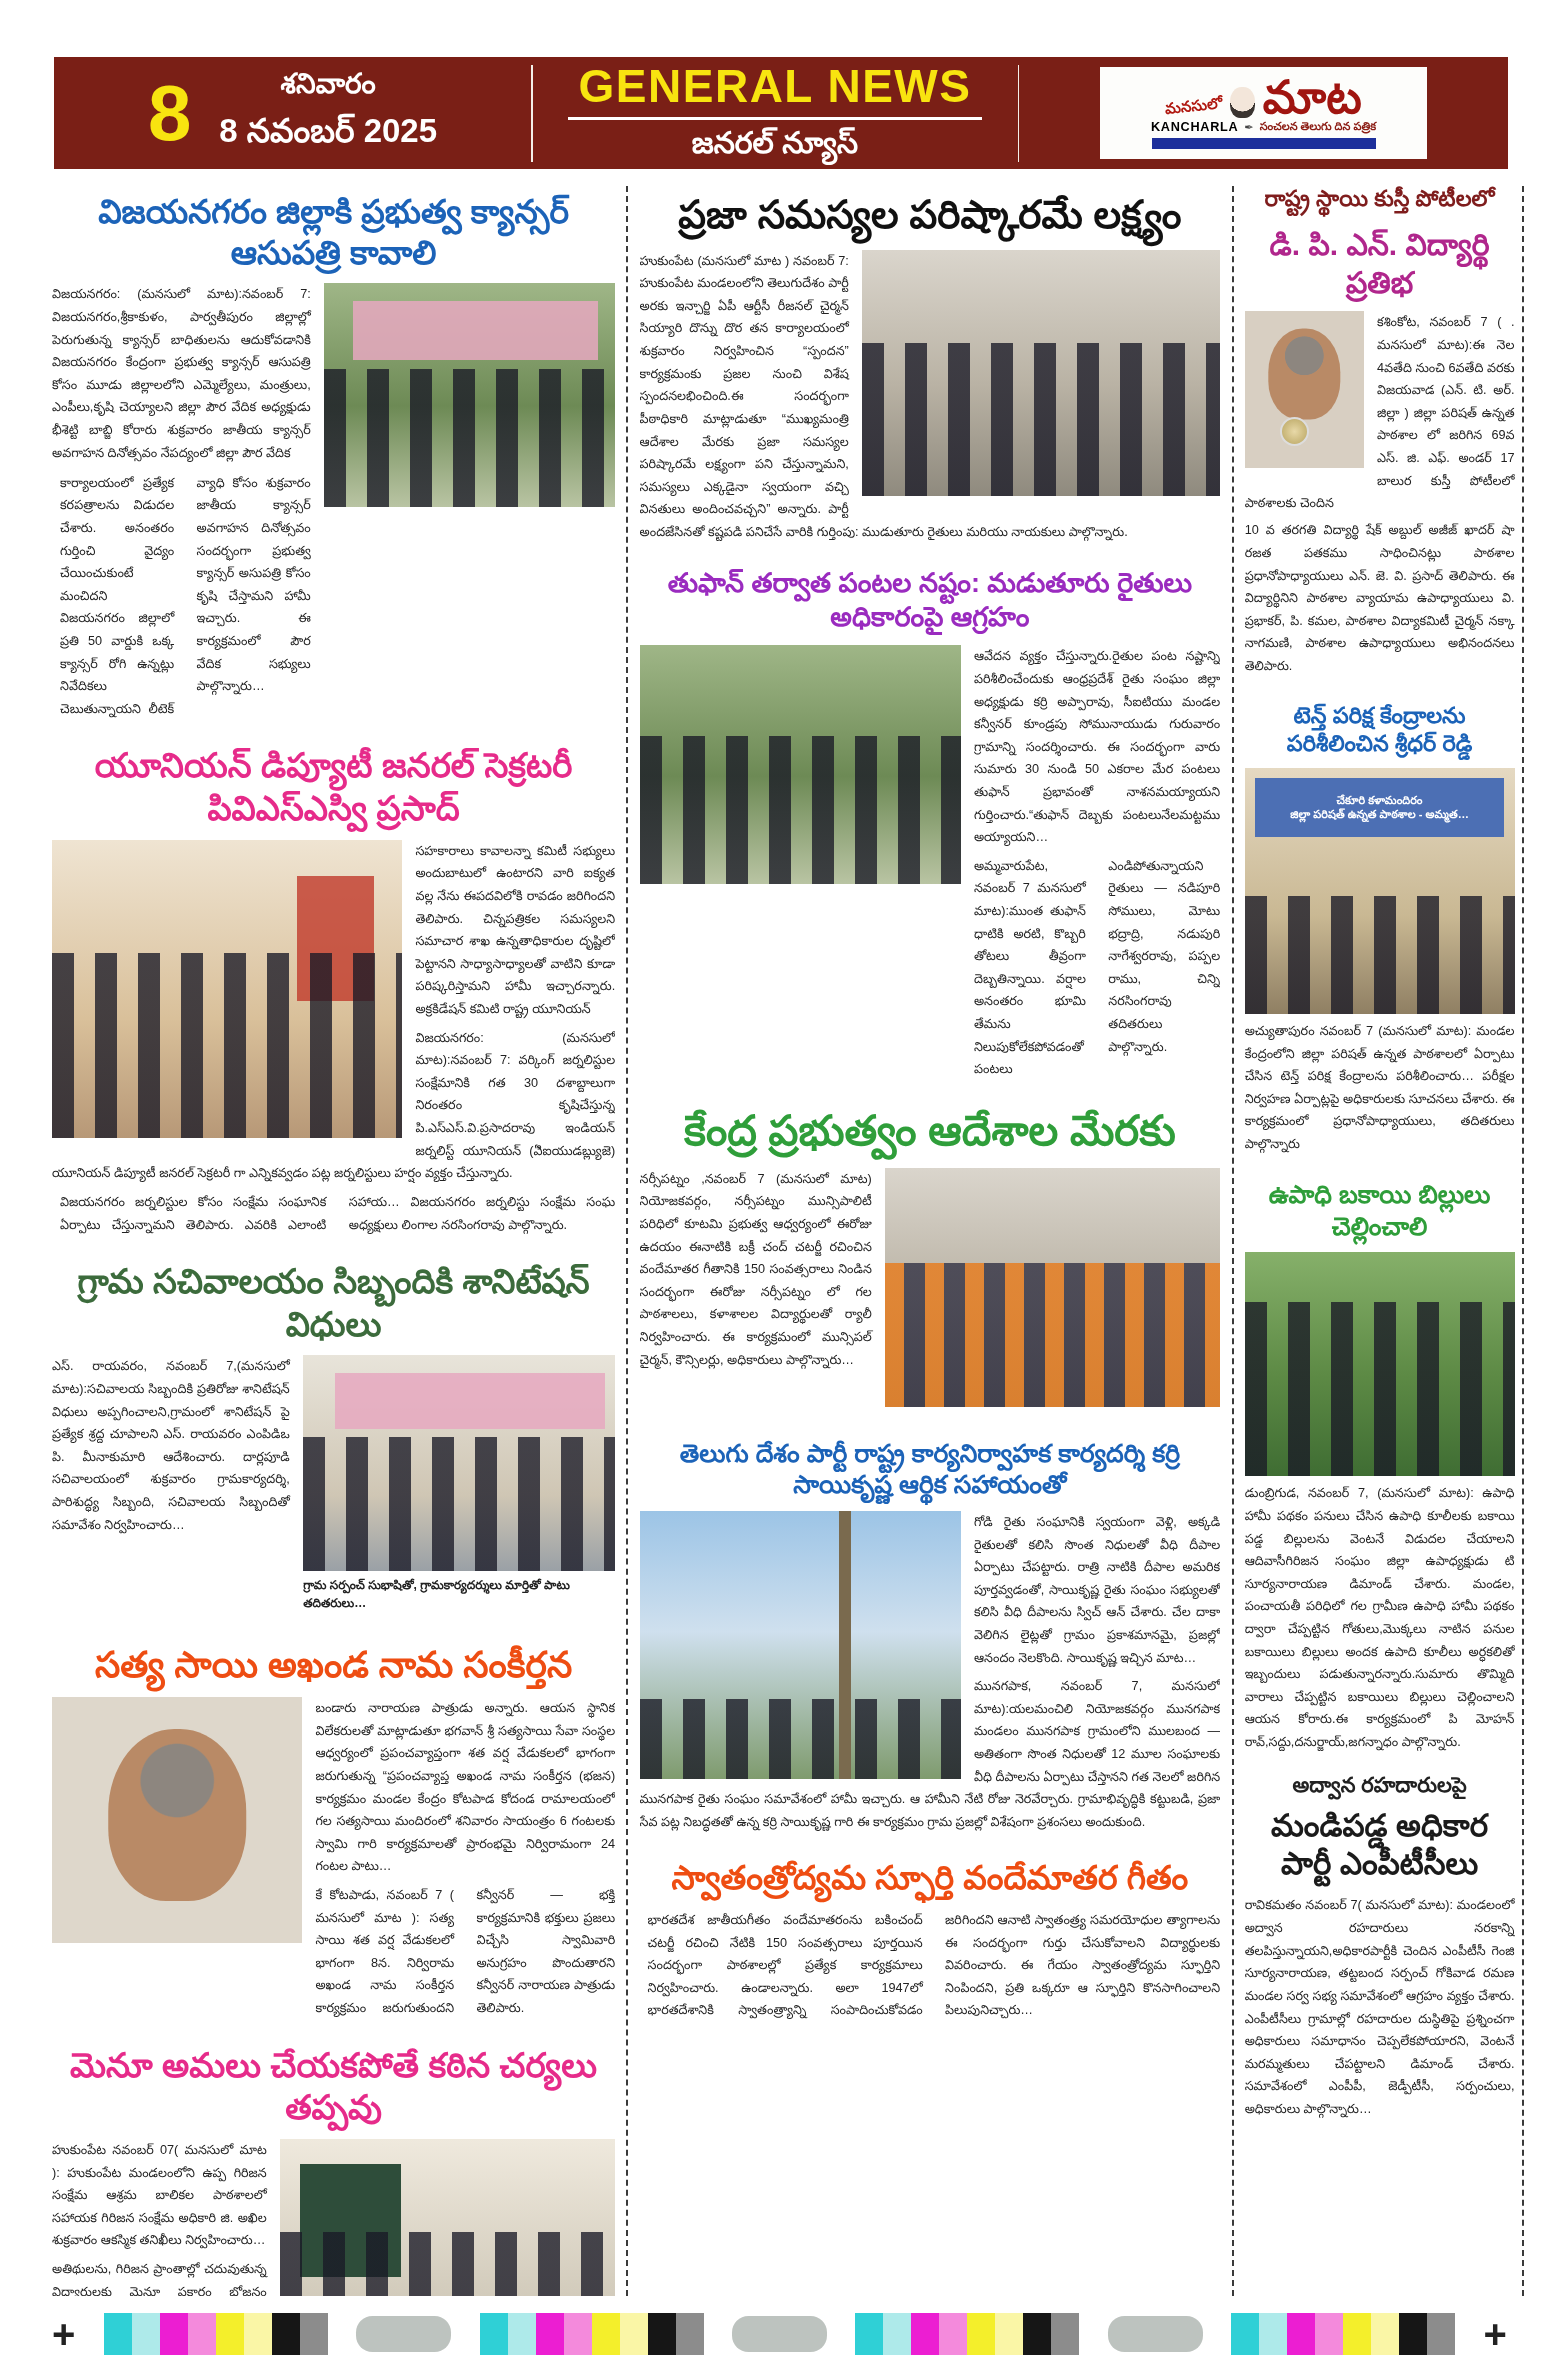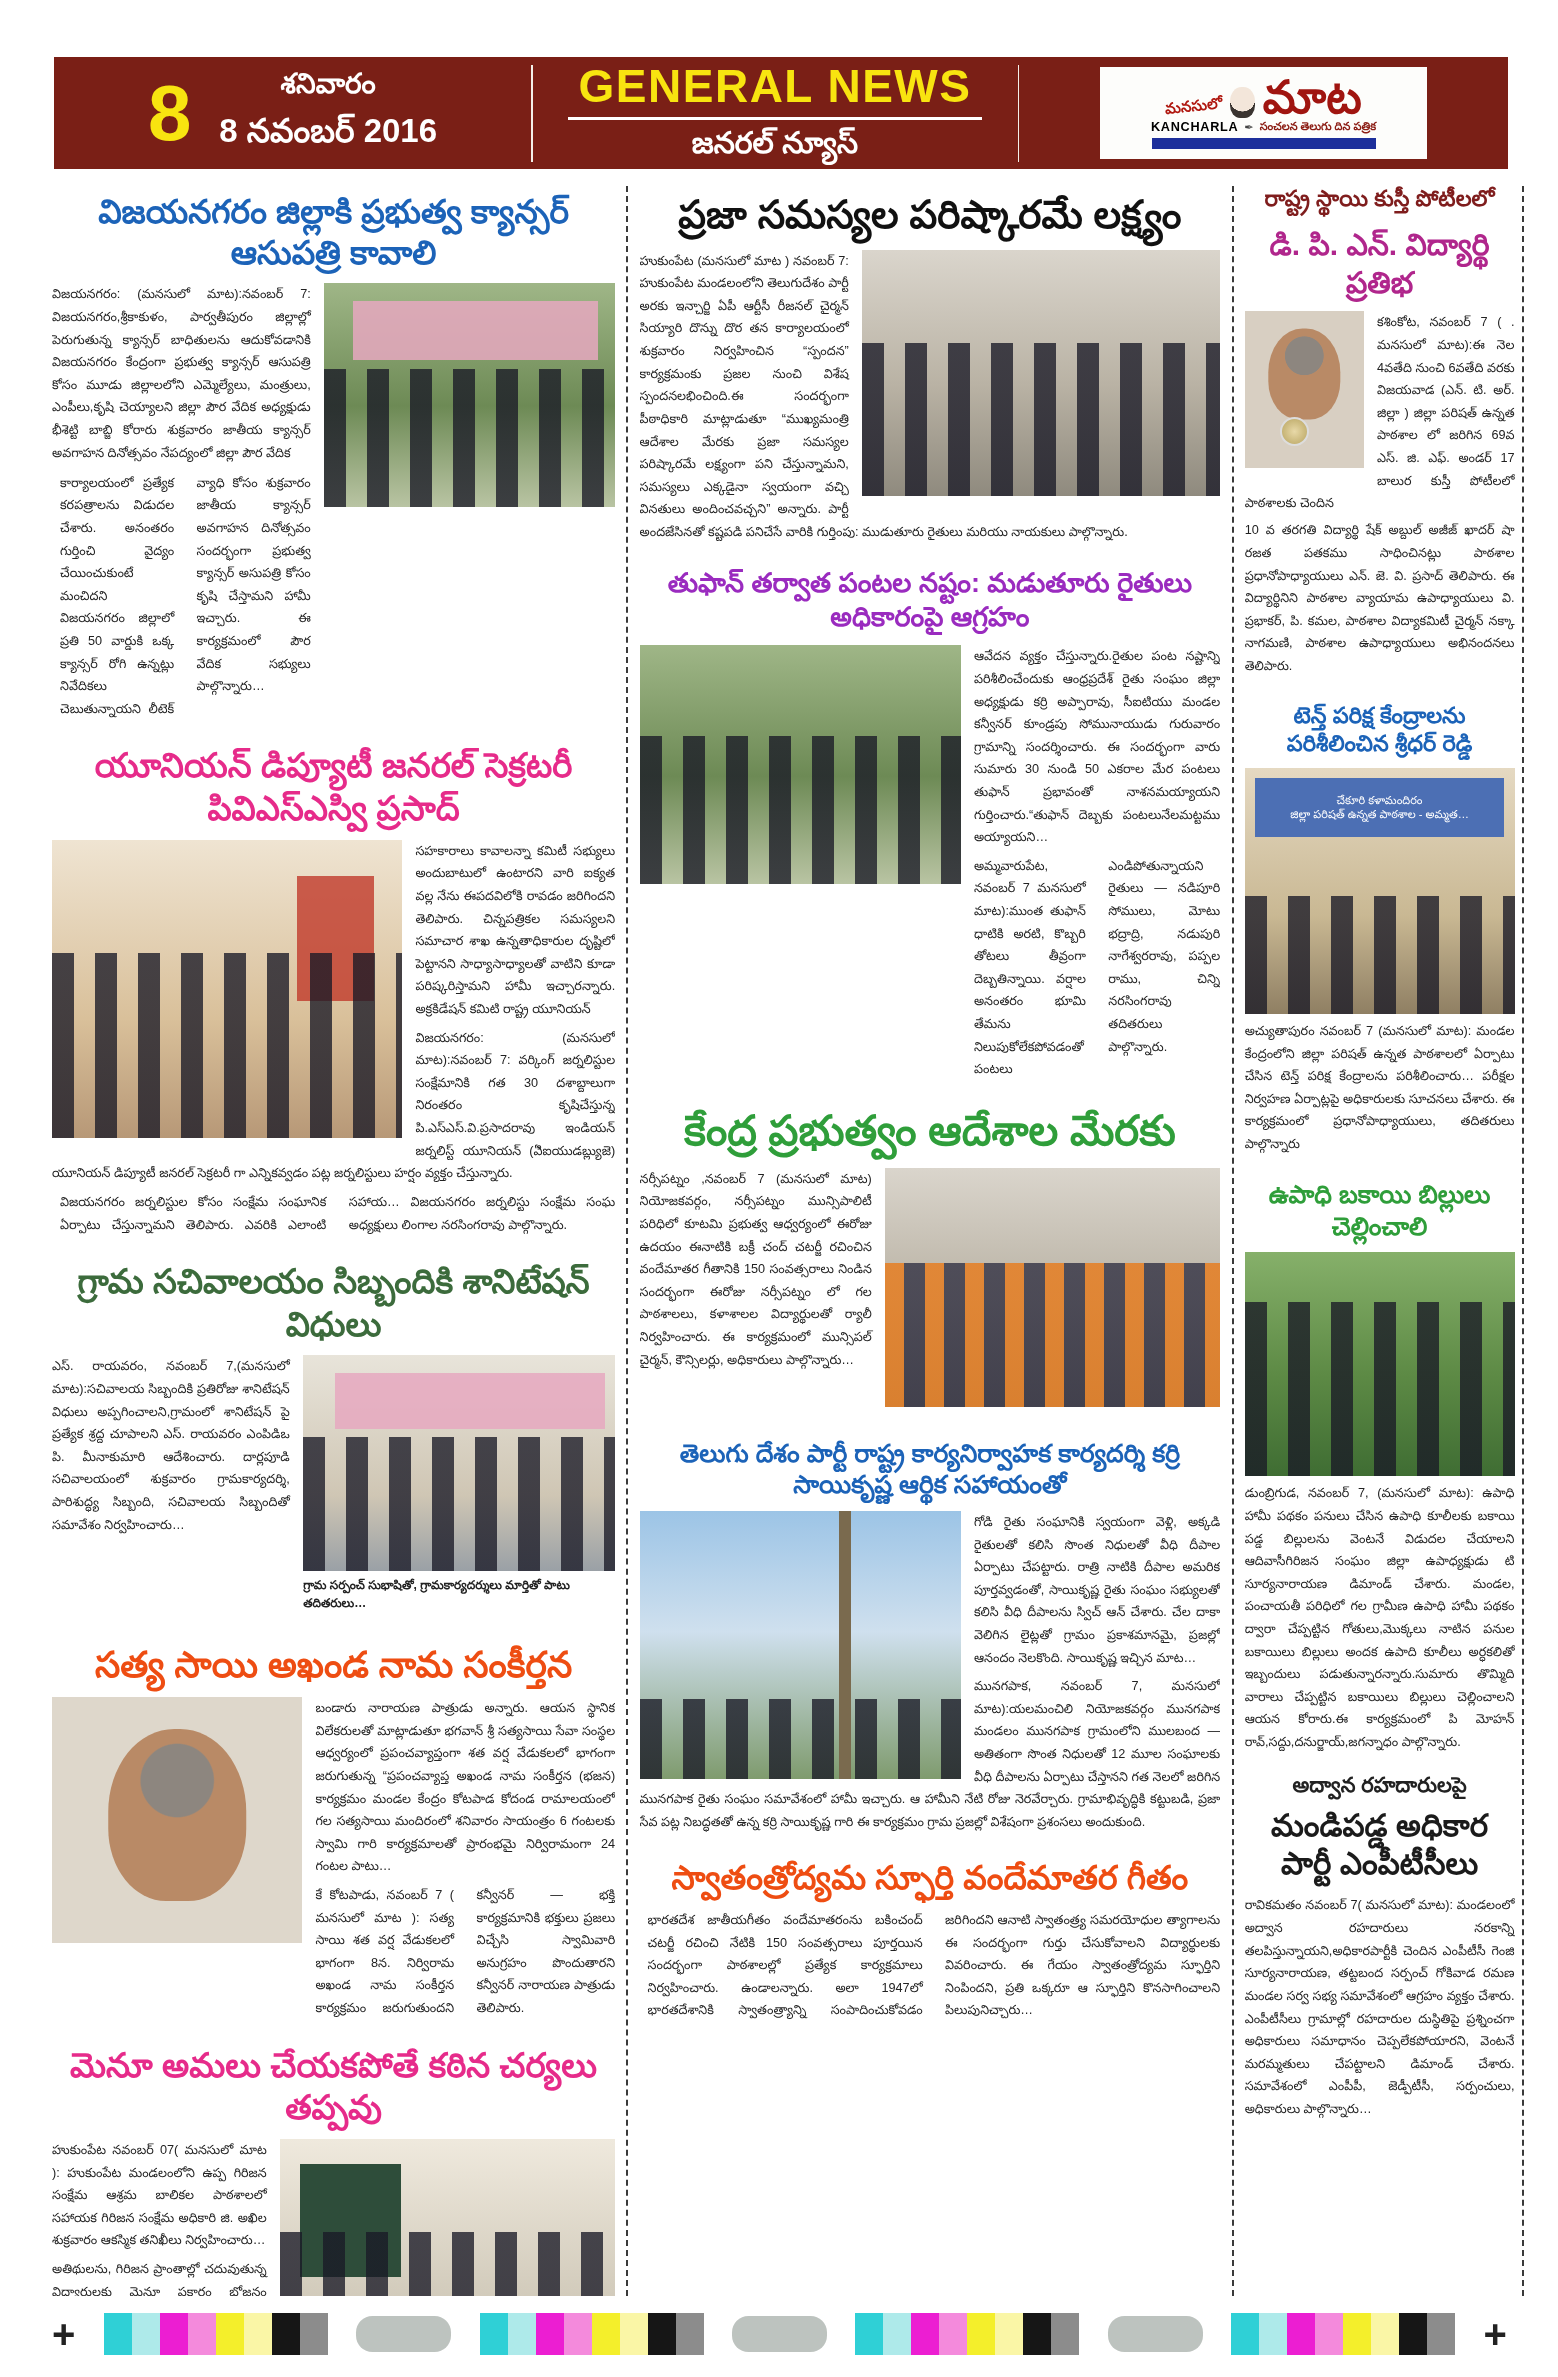--- a/index.html
+++ b/index.html
@@ -69,21 +69,21 @@
   .banner-strip{position:absolute;top:8%;left:10%;right:6%;height:26%;background:#e6a8c0;opacity:.85;}
   .red-strip{position:absolute;top:12%;right:8%;width:22%;height:42%;background:#c0392b;opacity:.8;}
   .board{position:absolute;top:10%;left:6%;width:30%;height:46%;background:#2e4d3a;}
   .pole{position:absolute;top:0;bottom:0;left:62%;width:12px;background:#7a6a4e;}
   .portrait-face{position:absolute;left:50%;top:48%;transform:translate(-50%,-50%);
       width:55%;height:70%;border-radius:48% 48% 42% 42%;
       background:radial-gradient(circle at 50% 30%,#8d867f 0 26%,#b98a66 27% 100%);}
   .medal{position:absolute;left:30%;bottom:14%;width:25px;height:25px;border-radius:50%;
       background:radial-gradient(#e8d9a8,#b7a35f);border:2.2px solid #ddd;}
   .signboard{position:absolute;top:4%;left:4%;right:4%;height:24%;background:#4c6fb4;
-      color:#fff;font-size:11.2px;font-weight:normal;display:flex;flex-direction:column;
+      color:#fff;font-size:11.2px;font-weight:bold;display:flex;flex-direction:column;
       align-items:center;justify-content:center;text-align:center;line-height:1.3;}
   .saffron{position:absolute;left:0;right:0;bottom:0;height:60%;
       background:repeating-linear-gradient(90deg,rgba(230,126,34,.85) 0 19.4px,rgba(40,40,60,.75) 19.4px 40px);}
   
   .marks{position:absolute;left:52px;right:52px;bottom:19.4px;height:48px;
          display:flex;align-items:center;justify-content:space-between;}
   .plus{font-size:40px;color:#222;font-weight:bold;line-height:1;}
   .cmyk{display:flex;height:42px;}
   .cc{width:28px;height:42px;}
   .capsule{width:95px;height:36px;border-radius:16.4px;background:#bdc3bf;}
@@ -91,21 +91,21 @@
 </head>
 <body>
 
 <div class="page">
 
   <div class="banner">
     <div class="b-left">
       <div class="pagenum">8</div>
       <div class="dateblock">
         <div class="day">శనివారం</div>
-        <div class="date">8 నవంబర్ 2016</div>
+        <div class="date">8 నవంబర్ 2025</div>
       </div>
     </div>
     <div class="b-div"></div>
     <div class="b-mid">
       <div class="sec-en">GENERAL NEWS</div>
       <div class="sec-te">జనరల్ న్యూస్</div>
     </div>
     <div class="b-div"></div>
     <div class="b-right">
       <div class="masthead">

